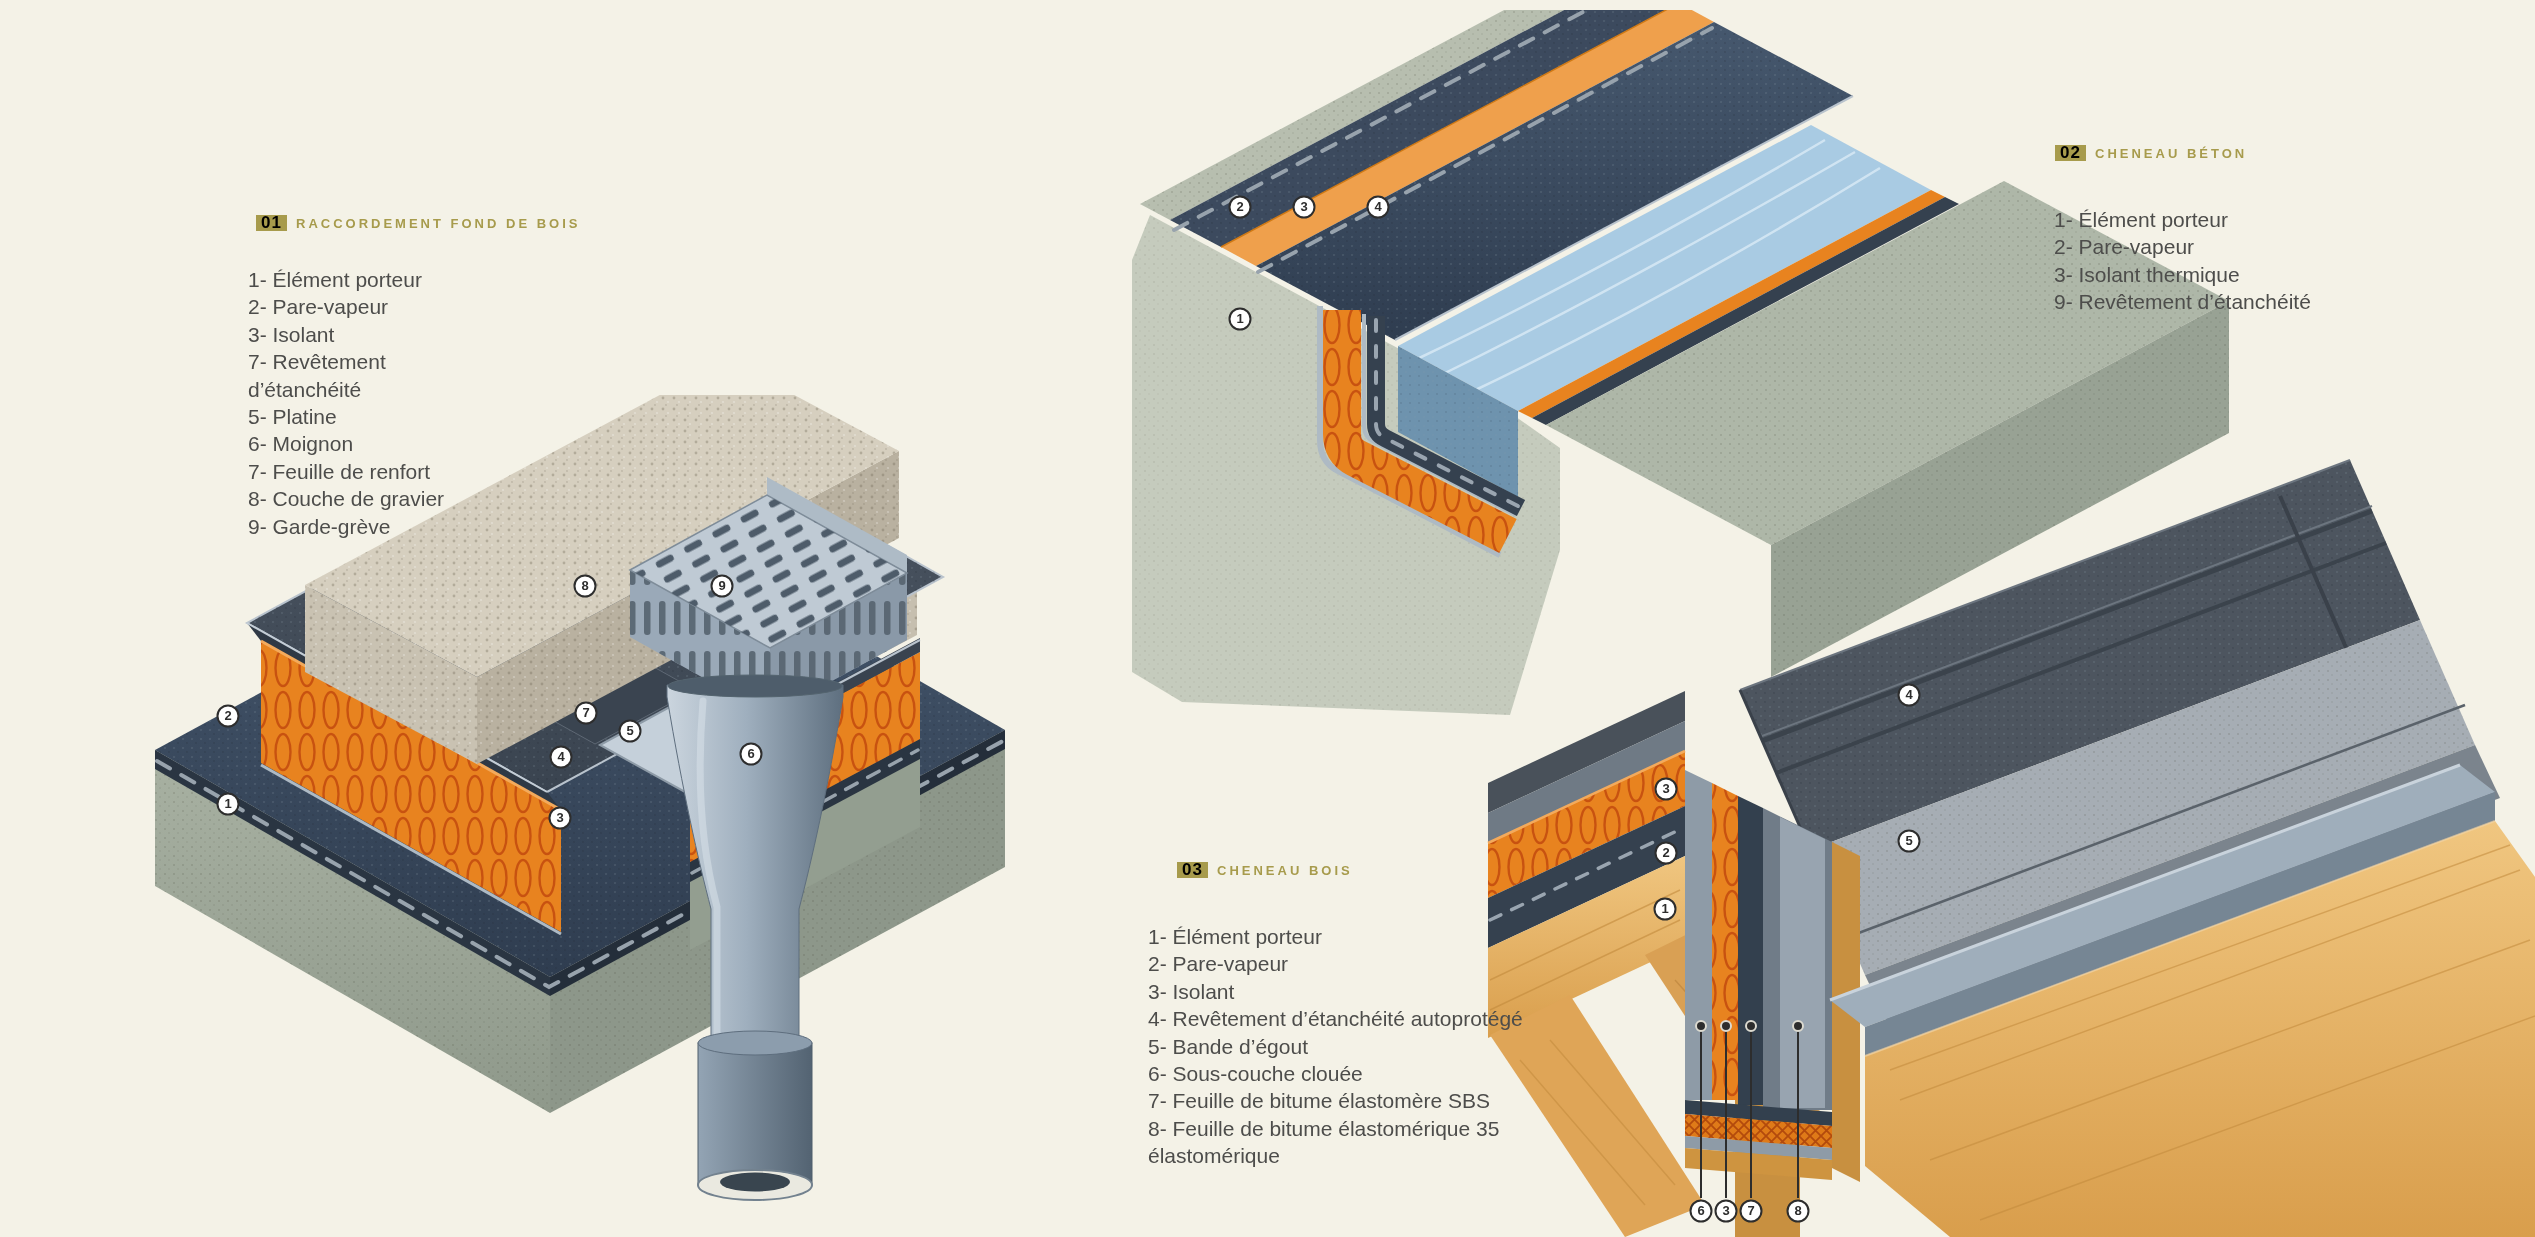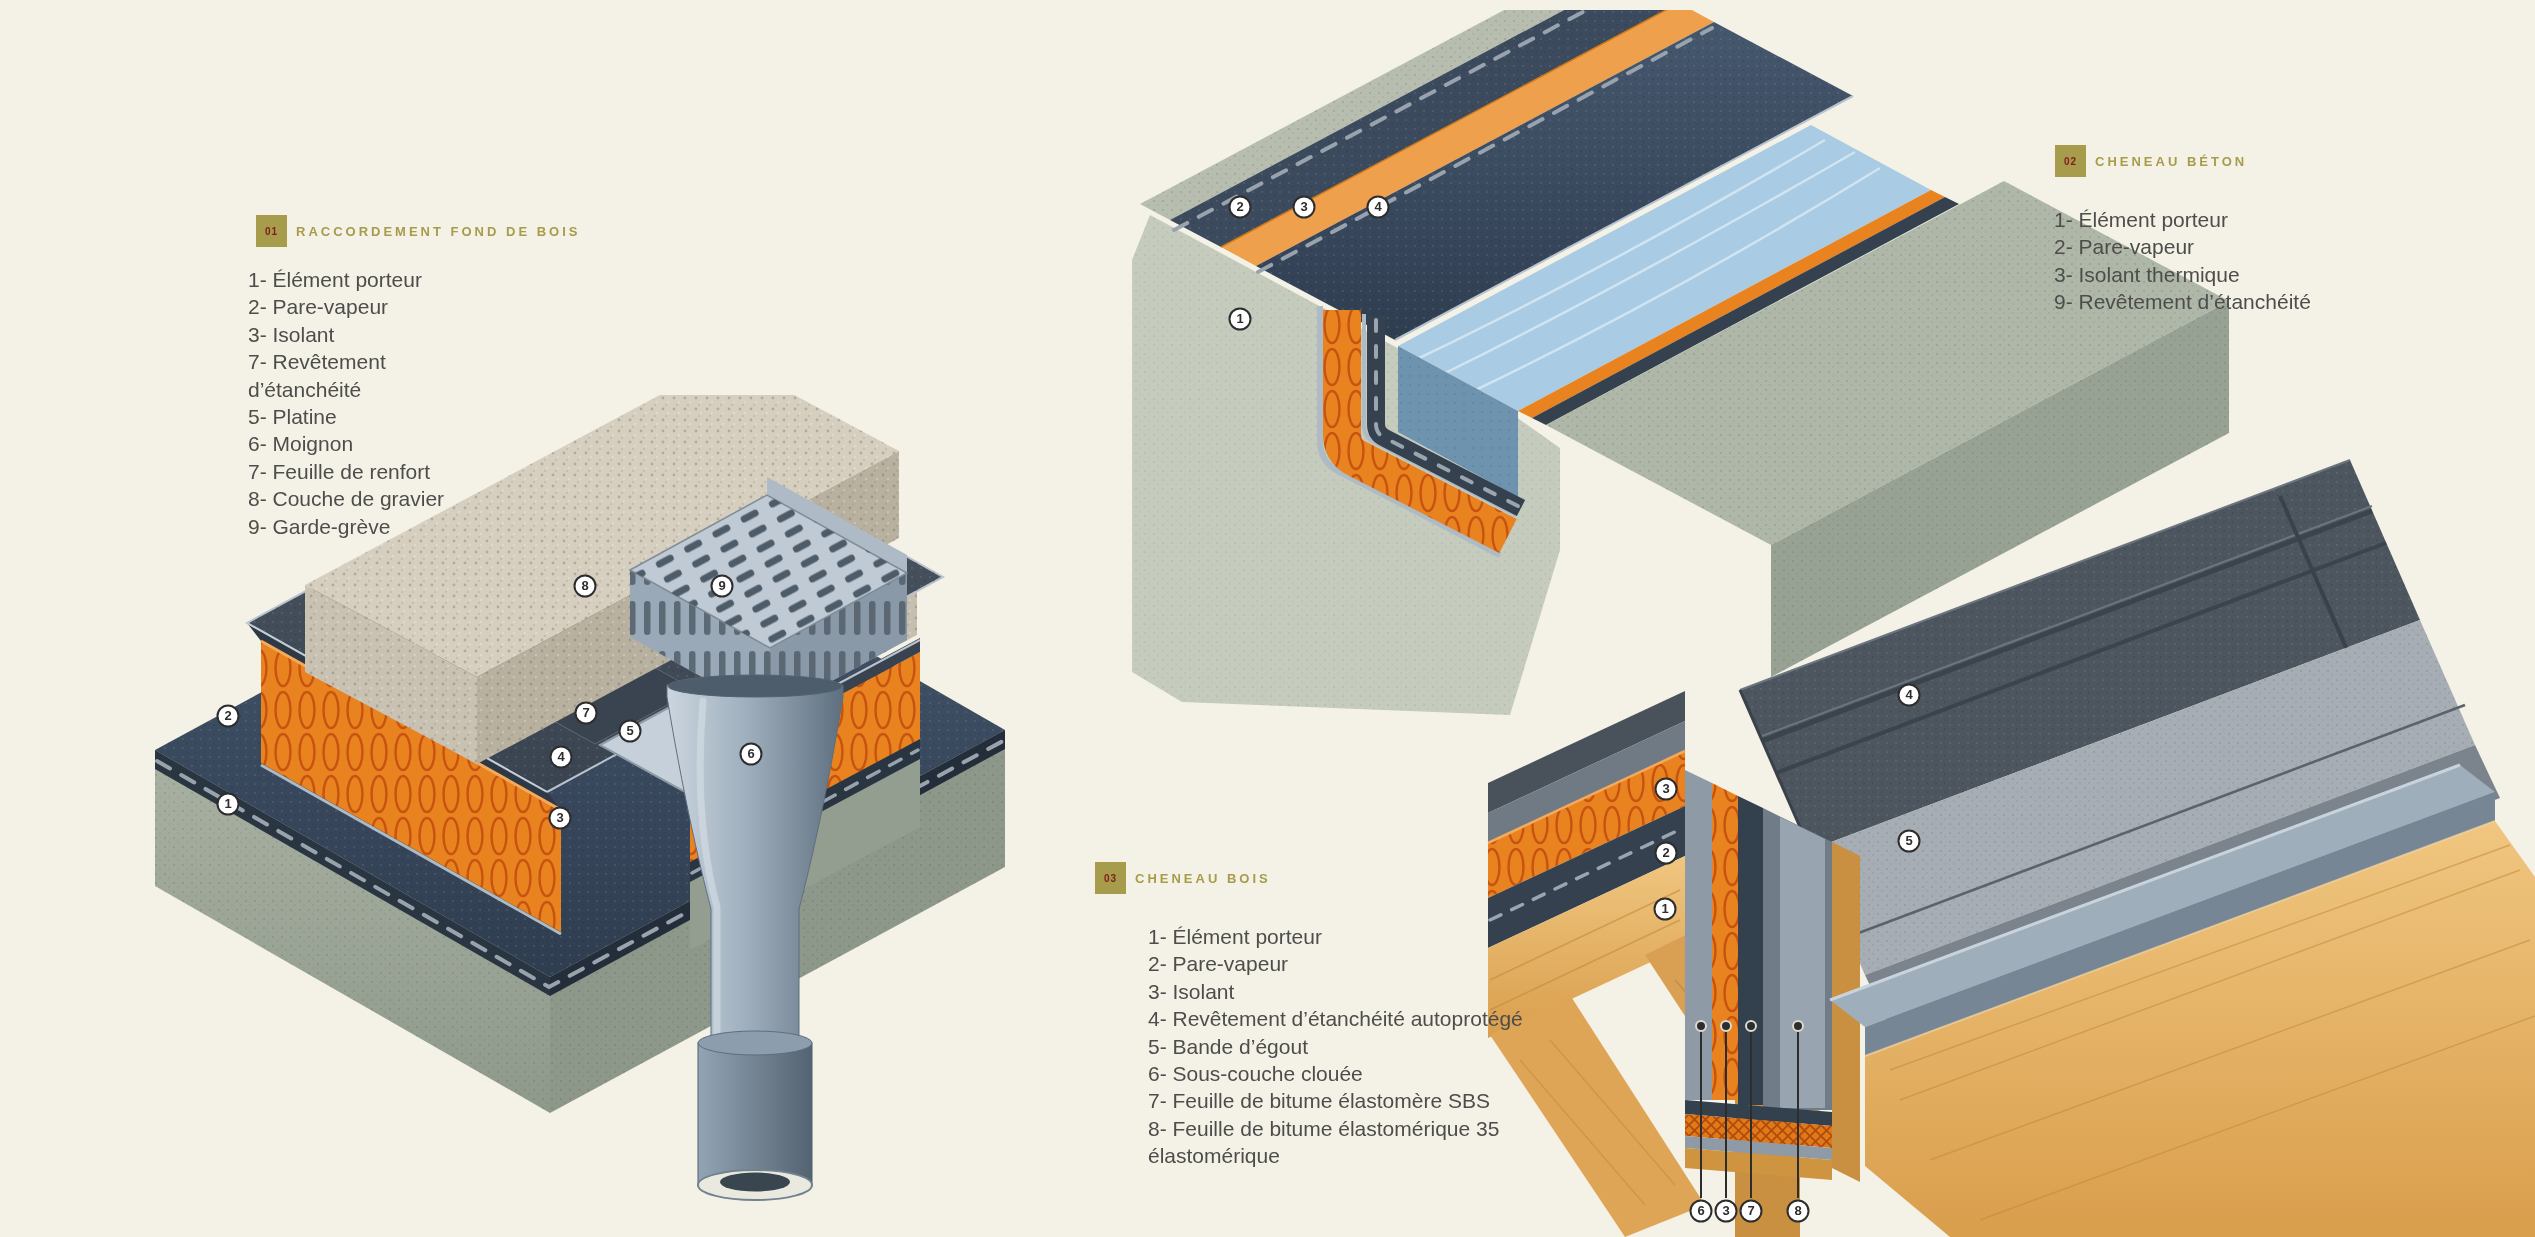--- a/index.html
+++ b/index.html
@@ -5,22 +5,22 @@
   html,body{margin:0;padding:0}
   body{
     position:relative;width:2535px;height:1237px;overflow:hidden;
     background:#F4F2E7;font-family:"Liberation Sans",sans-serif;
   }
   .fig{position:absolute}
   
   .legend{position:absolute}
   .legend-head{position:absolute;display:flex;align-items:center}
   .badge{
-    width:31px;height:32px;background:#A79B4C;color:#7f1d1d;
-    font-size:10px;font-weight:bold;letter-spacing:1px;
+    width:31px;height:16px;background:#A79B4C;color:#000000;
+    font-size:17px;font-weight:bold;letter-spacing:1px;
     display:flex;align-items:center;justify-content:center;flex:0 0 auto;
   }
   .legend-title{
     margin-left:9px;color:#A79B4C;font-size:13px;font-weight:bold;letter-spacing:3px;
     white-space:nowrap;
   }
   .legend-items{position:absolute;color:#4D4D4B;font-size:21px;line-height:27.4px;white-space:nowrap}
   
   .mk{
     position:absolute;width:23px;height:23px;border-radius:50%;
@@ -265,21 +265,21 @@
   </div>
   <div class="legend-items" style="left:2054px;top:206px">
     <div>1- Élément porteur</div>
     <div>2- Pare-vapeur</div>
     <div>3- Isolant thermique</div>
     <div>9- Revêtement d’étanchéité</div>
   </div>
 </div>
 
 <div class="legend">
-  <div class="legend-head" style="left:1095px;top:862px">
+  <div class="legend-head" style="left:1177px;top:862px">
     <div class="badge">03</div>
     <div class="legend-title">CHENEAU BOIS</div>
   </div>
   <div class="legend-items" style="left:1148px;top:923px">
     <div>1- Élément porteur</div>
     <div>2- Pare-vapeur</div>
     <div>3- Isolant</div>
     <div>4- Revêtement d’étanchéité autoprotégé</div>
     <div>5- Bande d’égout</div>
     <div>6- Sous-couche clouée</div>

